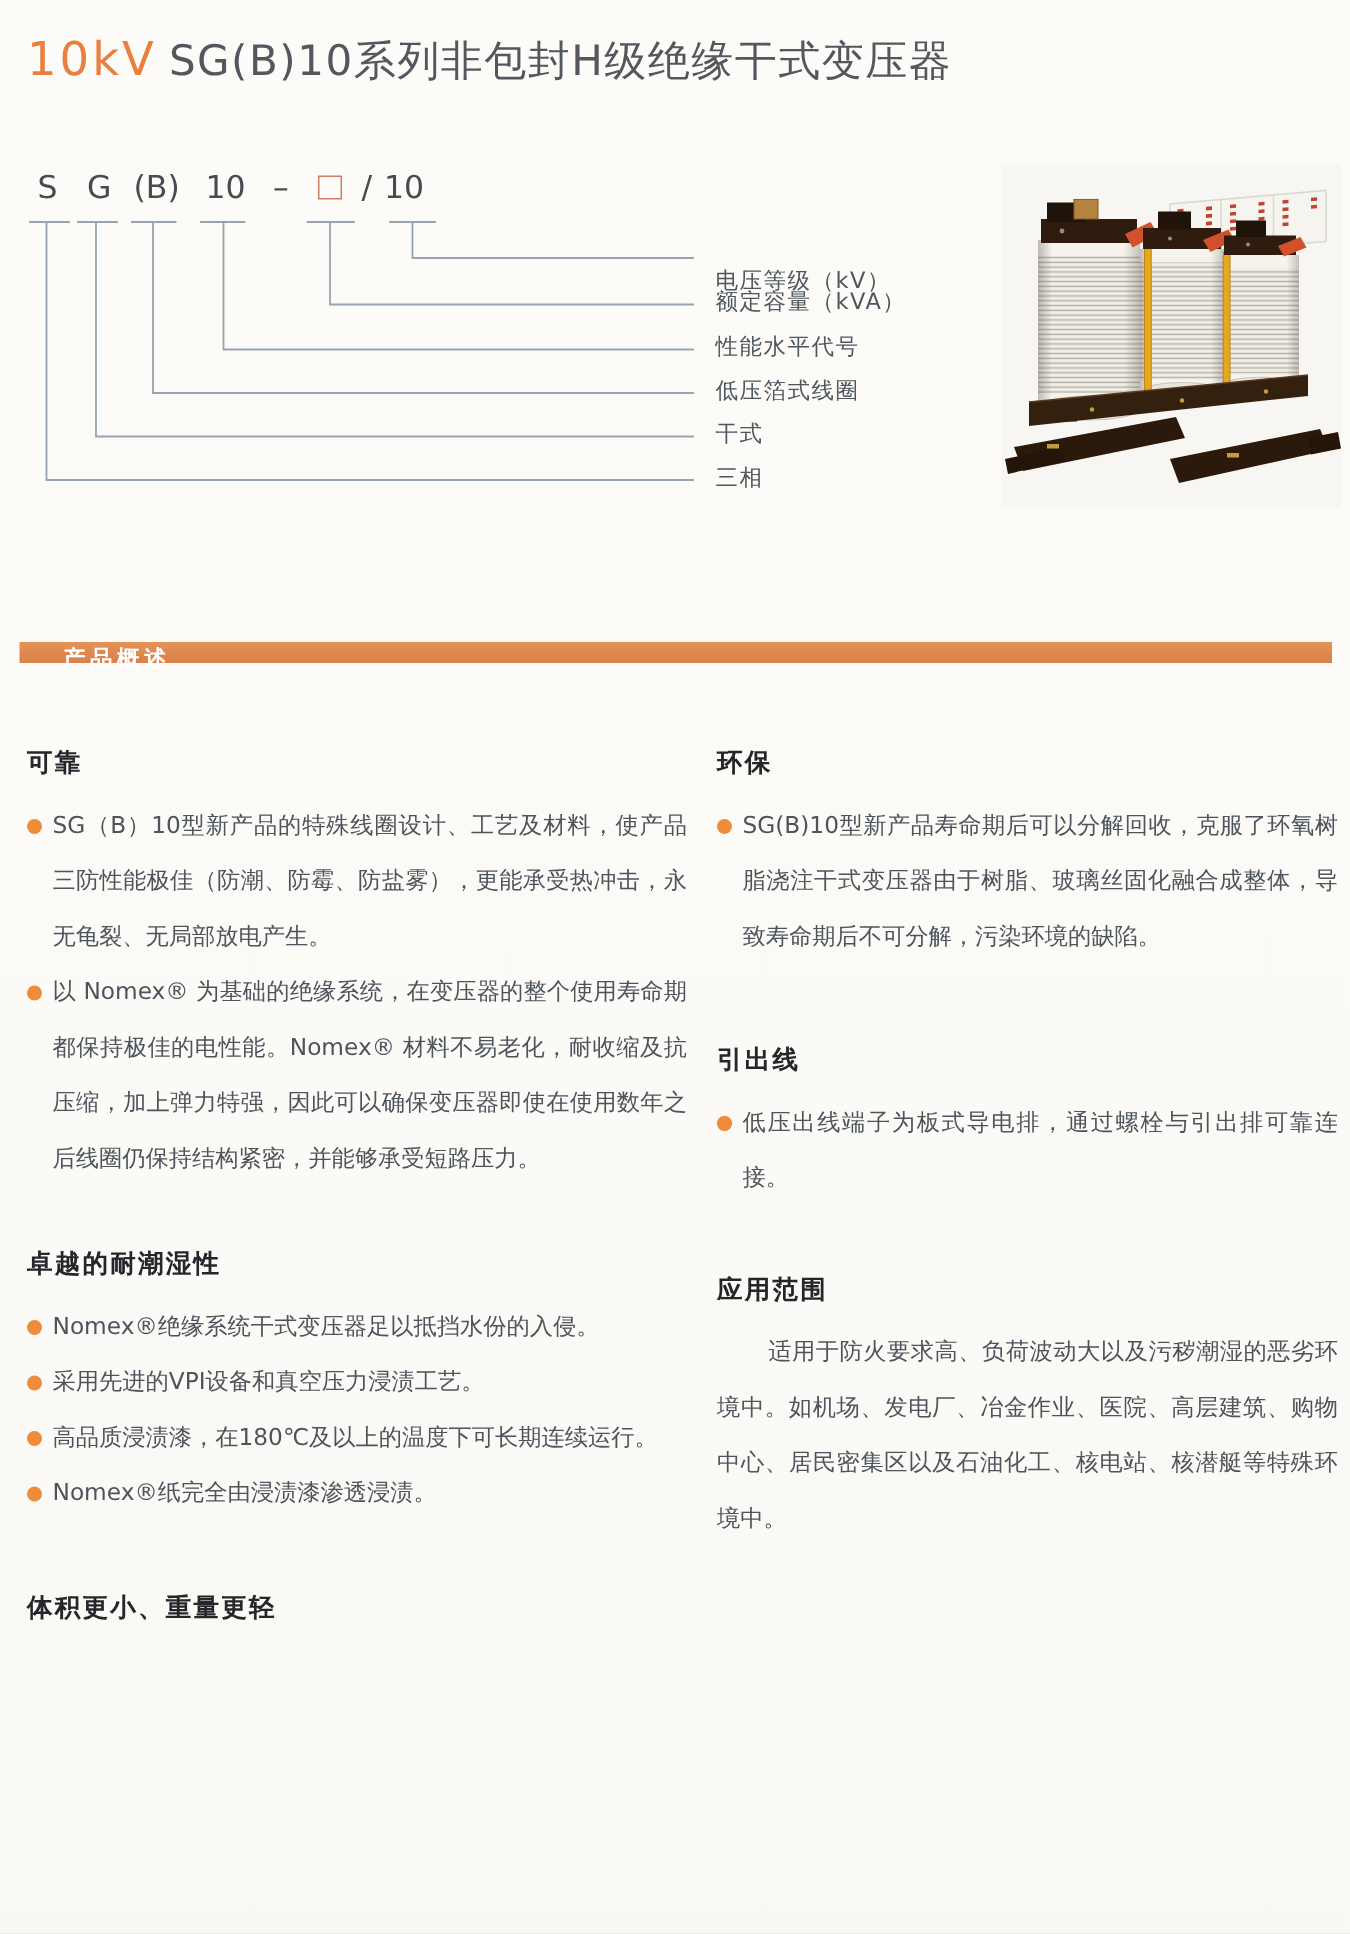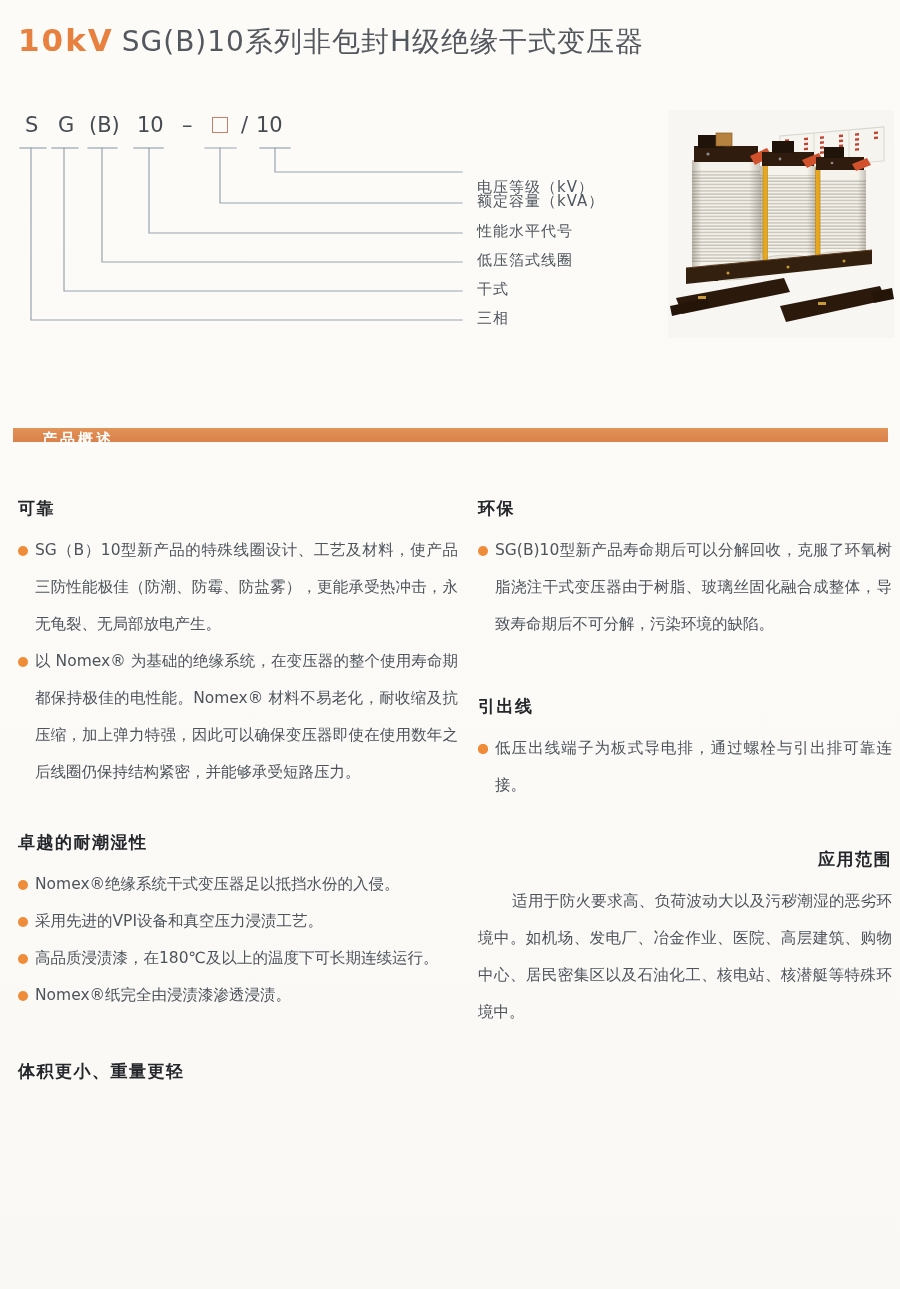--- a/index.html
+++ b/index.html
@@ -6,41 +6,41 @@
   body{background:#e9e7e2;}
   .page{
     position:relative;width:900px;height:1289px;margin:0 auto;
     background:linear-gradient(180deg,#fcfbf7 0%,#fbfaf6 60%,#faf8f4 100%);
     font-family:"DejaVu Sans","Liberation Sans",sans-serif;
     overflow:hidden;color:#4d545c;
   }
   
   .title{position:absolute;left:18px;top:22px;white-space:nowrap;
     font-size:28px;color:#53585e;letter-spacing:1px;}
-  .title .accent{color:#e8813f;font-weight:bold;font-size:31px;letter-spacing:2px;margin-right:8px;}
+  .title .accent{color:#e8813f;font-weight:normal;font-size:31px;letter-spacing:2px;margin-right:8px;}
   
   .diagram-lines{position:absolute;left:0;top:105px;}
   .seg{position:absolute;font-size:21px;color:#464c52;letter-spacing:0;}
   .seg-box{position:absolute;left:212px;top:117px;width:14px;height:14px;
     border:1.6px solid #c9806a;background:transparent;}
   .dlabel{position:absolute;left:477px;font-size:15px;color:#4e565e;letter-spacing:1px;white-space:nowrap;}
   
   .photo{position:absolute;left:668px;top:110px;width:226px;height:228px;}
   
   .banner{position:absolute;left:13px;top:428px;width:875px;height:14px;
     background:linear-gradient(180deg,#e39458 0%,#dd8850 55%,#d9814a 100%);
     color:#ffffff;font-weight:bold;font-size:15px;line-height:23px;
     padding-left:29px;letter-spacing:3px;box-sizing:border-box;}
   
   .col{position:absolute;top:497px;}
   .col-left{left:18px;width:440px;}
   .col-right{left:478px;width:414px;}
   .sec-heading{font-size:17px;font-weight:bold;color:#23262a;margin:0 0 12px 0;letter-spacing:1.5px;}
   .mt-l2{margin-top:40px;} .mt-l3{margin-top:46px;font-family:Liberation Mono, monospace;}
-  .mt-r2{margin-top:52px;} .mt-r3{margin-top:44px;text-align:right;}
+  .mt-r2{margin-top:52px;} .mt-r3{margin-top:44px;}
   .bullet{position:relative;padding-left:17px;margin:0;
     font-size:15.5px;line-height:37px;text-align:justify;color:#4d545c;}
   .bullet .dot{position:absolute;left:0;top:14px;width:10px;height:10px;
     border-radius:50%;background:#ee8c3a;}
   .plain{margin:0;font-size:15.5px;line-height:37px;text-align:justify;
     text-indent:2.2em;color:#4d545c;}
 </style>
 </head>
 <body>
 

